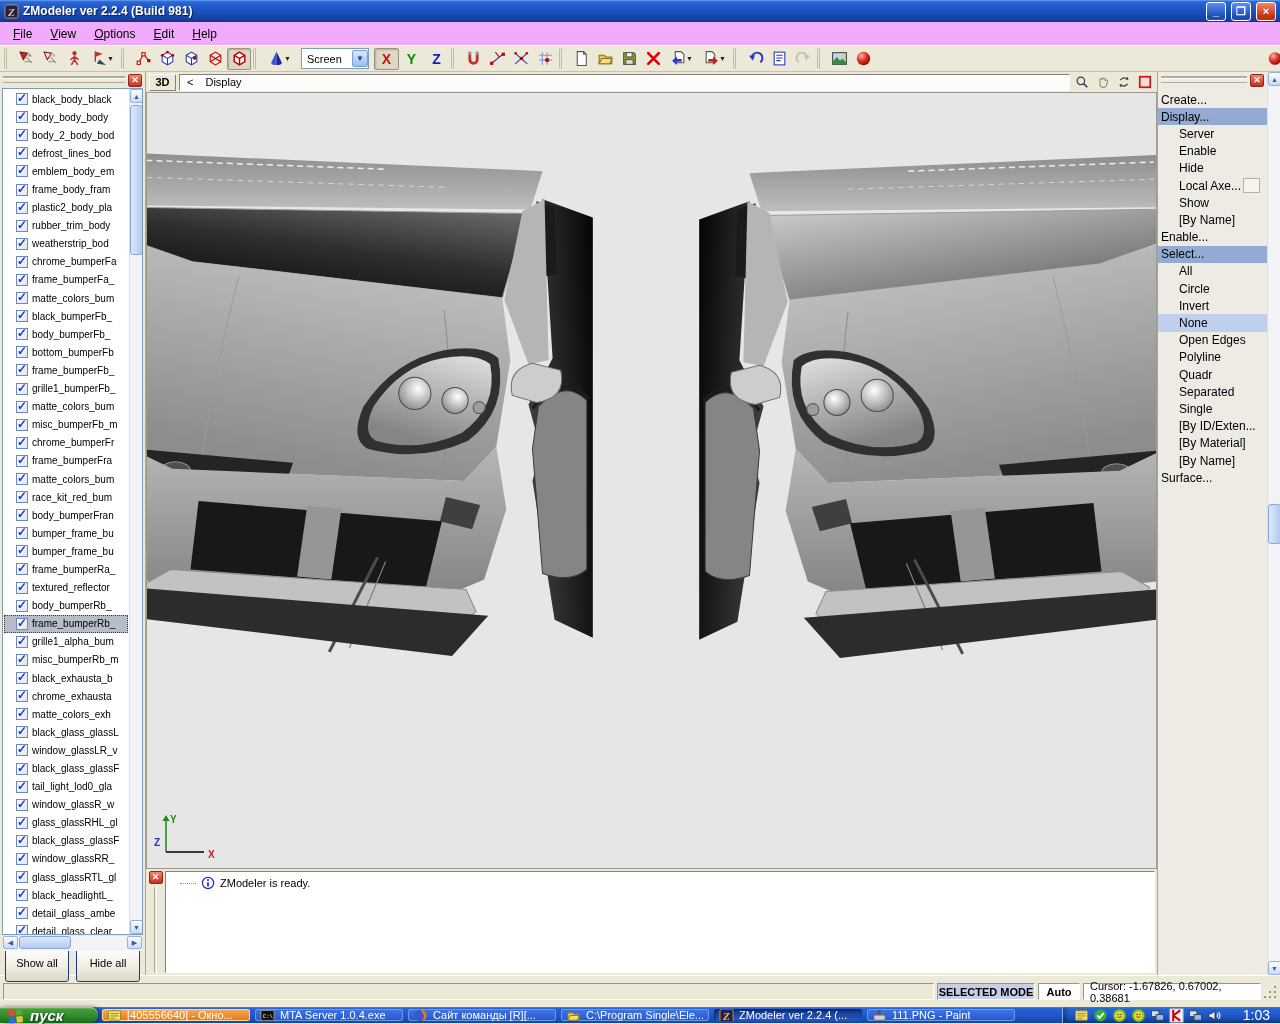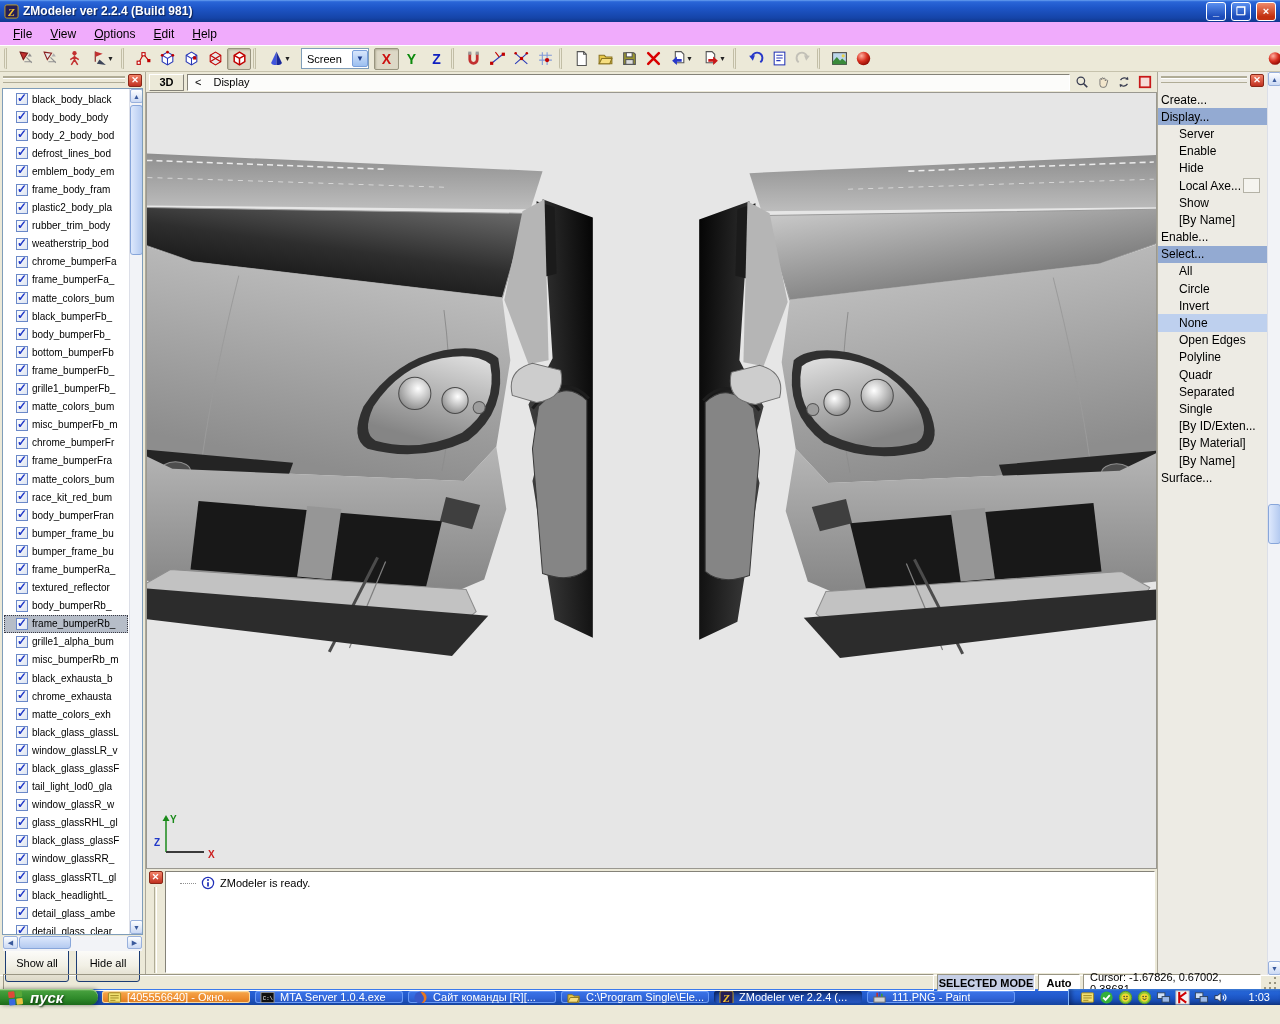--- a/index.html
+++ b/index.html
@@ -80,21 +80,21 @@
   .hthumb{position:absolute;left:16px;top:0;width:52px;height:13px;border:1px solid #88a6da;
     border-radius:3px;background:linear-gradient(#dde8fc,#b4caf0)}
   .btnrow{height:24px;display:flex;gap:7px;justify-content:center;align-items:center;padding:0 3px}
   .xpbtn{width:64px;height:37px;border:1px solid #1c3c74;border-radius:3px;font-size:11px;
     display:flex;align-items:center;justify-content:center;
     background:linear-gradient(#fff,#f2f0e6 55%,#dcd8c6)}
 
   
   #center{flex:1;display:flex;flex-direction:column;min-width:0}
   .vheader{height:20px;display:flex;align-items:center;gap:3px;padding:1px 3px;background:#ece9d8}
-  .btn3d{width:35px;height:17px;border:1px solid;border-color:#fff #848278 #848278 #fff;
+  .btn3d{width:27px;height:17px;border:1px solid;border-color:#fff #848278 #848278 #fff;
     background:#ece9d8;font-weight:bold;font-size:11px;text-align:center;line-height:15px;border-radius:1px}
   .vtab{flex:1;height:17px;border:1px solid;border-color:#848278 #fff #fff #848278;background:#fcfcfa;
     display:flex;align-items:center;gap:12px;padding-left:7px;font-size:11px}
   .vico{width:18px;height:17px;display:flex;align-items:center;justify-content:center}
   .vico svg{width:14px;height:14px}
   .canvas{flex:1;position:relative;background:#e6e6e6;border:1px solid #9a9890;overflow:hidden}
   .car{position:absolute;width:458px;height:518px}
   .carL{transform:scaleX(-1)}
   .carL .glass{fill:url(#gGlassD)}
   #axis{position:absolute;left:5px;bottom:6px}
@@ -112,21 +112,21 @@
   .cmds{padding-top:3px}
   .cmd{height:17.2px;display:flex;align-items:center;font-size:12px;padding-left:3px;white-space:nowrap}
   .cmd.sub{padding-left:21px}
   .cmd.cat-sel{background:#93aad2}
   .cmd.sel2{background:#bed0ee}
   .cmd.hasbox::after{content:"";width:15px;height:13px;border:1px solid #b4b2a6;background:#f5f4ef;
     margin-left:auto;margin-right:7px}
   .rscroll{width:13px;position:relative;background:#f2f3f7;border-left:1px solid #dcdfe8}
 
   
-  #statusbar{height:14px;display:flex;align-items:center;gap:3px;padding:2px 3px;background:#ece9d8;
+  #statusbar{height:32px;display:flex;align-items:center;gap:3px;padding:2px 3px;background:#ece9d8;
     border-top:1px solid #fff}
   .sseg{height:17px;border:1px solid;border-color:#9a9684 #fff #fff #9a9684;display:flex;
     align-items:center}
   .sfill{flex:1}
   .smode{width:98px;background:#c6cfe6;font-weight:bold;justify-content:center;font-size:11px}
   .sauto{width:42px;background:#fff;font-weight:bold;justify-content:center;font-size:11px}
   .scursor{width:178px;background:#fff;padding-left:6px;font-size:11px}
   .sgrip{width:13px;height:17px;background:
     radial-gradient(circle at 11px 14px,#98947f 1.2px,transparent 1.5px),
     radial-gradient(circle at 11px 9px,#98947f 1.2px,transparent 1.5px),
@@ -152,21 +152,21 @@
   .task svg{width:15px;height:15px;flex:none}
   .task.attention{background:linear-gradient(180deg,#fcc87e 0%,#f4a045 18%,#ec8a2c 65%,#da7a1e 100%);
     box-shadow:inset 0 0 0 1px #f8d8a0}
   .task.active{background:linear-gradient(180deg,#16398c 0%,#1e4aac 55%,#2656c0 100%);
     box-shadow:inset 1px 2px 3px #0c2560}
   .tray{flex:none;display:flex;align-items:center;gap:4px;padding:0 10px 0 11px;
     border-left:1px solid #82b4f8;
     background:linear-gradient(180deg,#4a92f4 0%,#2668dc 14%,#1c54c2 60%,#123e92 100%);
     box-shadow:inset 3px 0 4px rgba(0,0,30,.35)}
   .tray svg{width:15px;height:15px}
-  .clock{color:#fff;font-size:11px;margin-left:17px}
+  .clock{color:#fff;font-size:14px;margin-left:17px}
 </style>
 </head>
 <body>
 
 <svg width="0" height="0" style="position:absolute" aria-hidden="true">
   <defs>
     <radialGradient id="gSph" cx="35%" cy="30%" r="75%">
       <stop offset="0" stop-color="#ffb0a0"></stop>
         <stop offset="55%" stop-color="#d83020"></stop>
         <stop offset="100%" stop-color="#8a0800"></stop>

